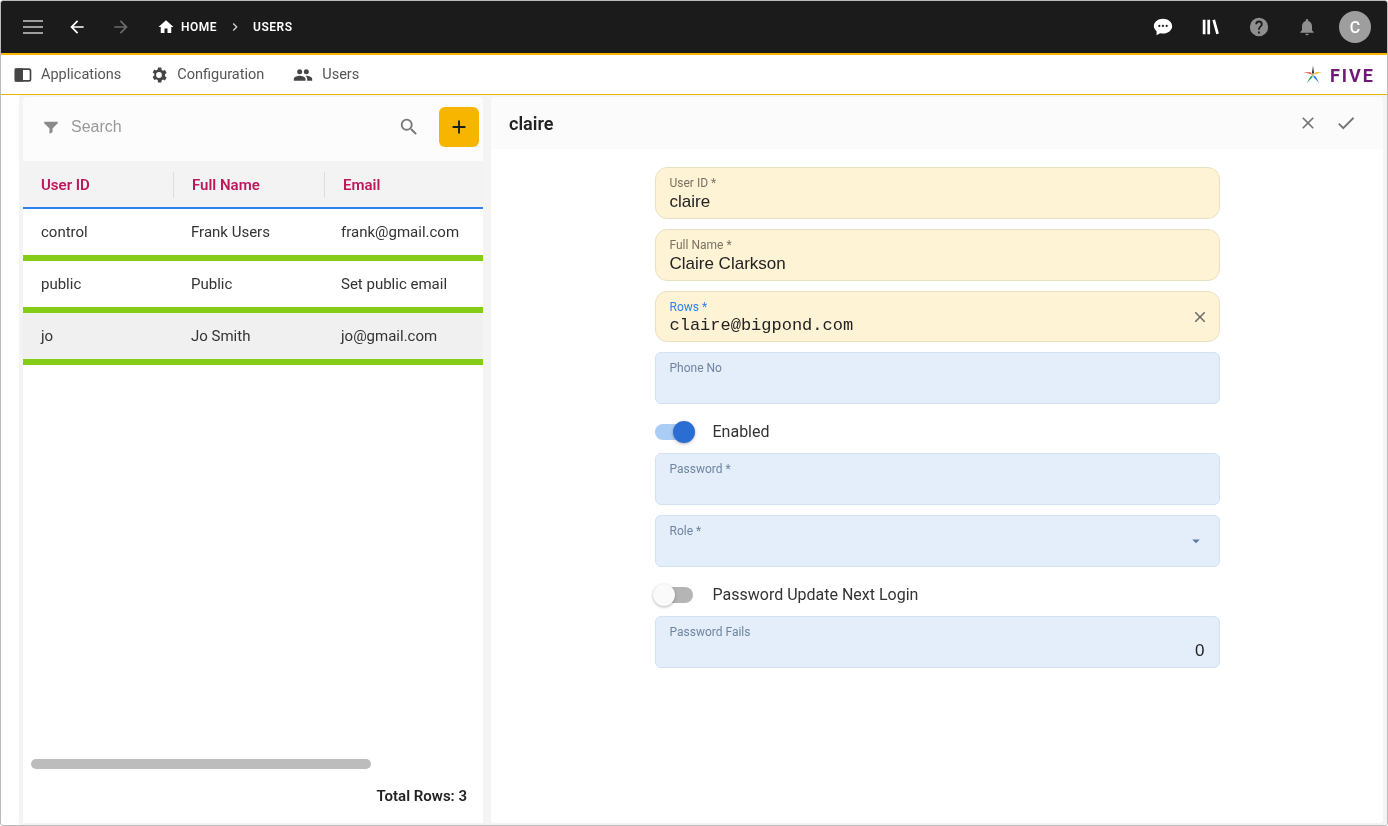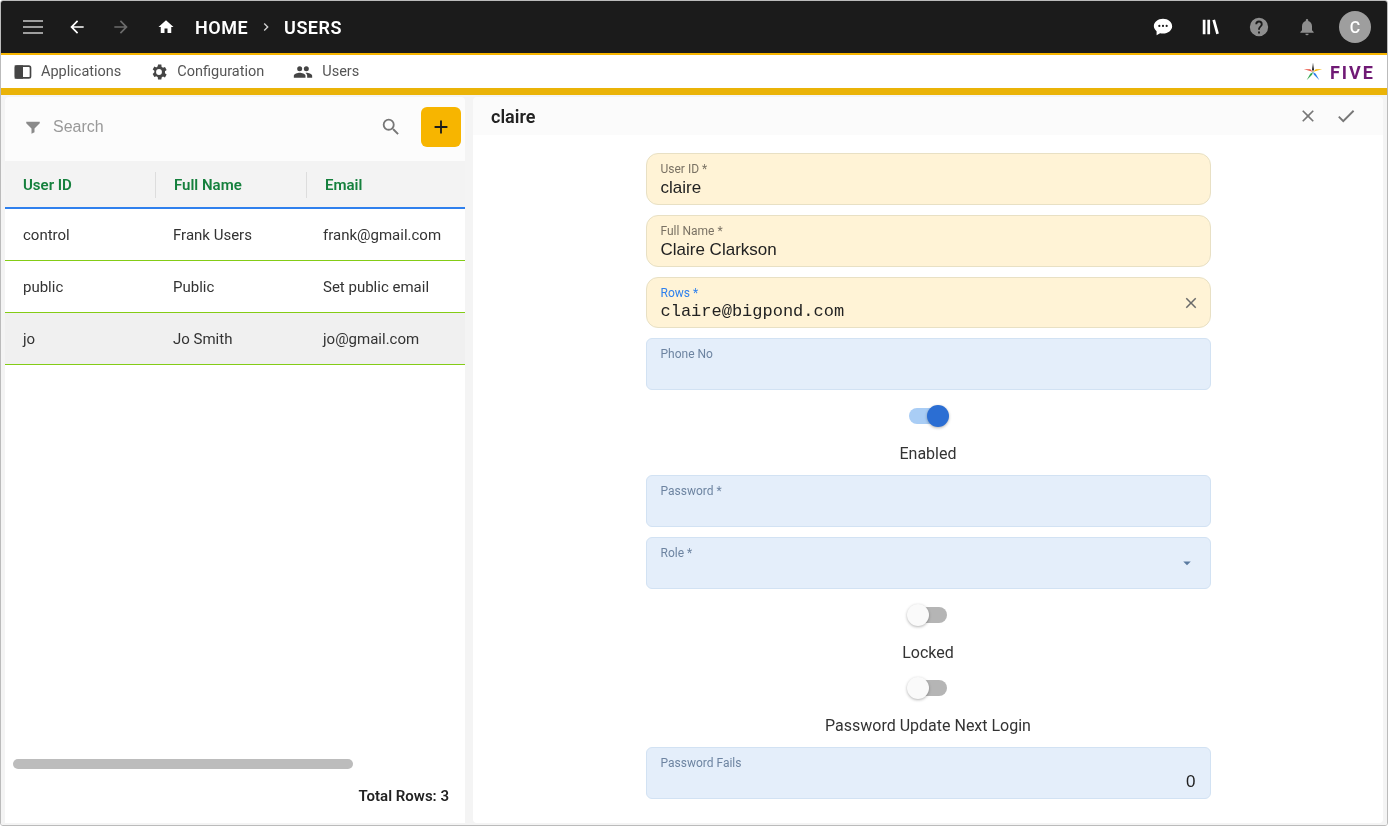--- a/index.html
+++ b/index.html
@@ -3,55 +3,55 @@
 <meta charset="utf-8">
 <style>
 * { box-sizing: border-box; margin: 0; padding: 0; }
 body { font-family: "Roboto", "Helvetica", "Arial", sans-serif; background: #fff; width: 1388px; height: 826px; overflow: hidden; border: 1px solid #bbb; border-radius: 3px; }
 
 
 .topbar { background: #1b1b1b; height: 54px; display: flex; align-items: center; color: #fff; padding: 0 16px; border-bottom: 2px solid #f7b500; }
 .topbar .left { display: flex; align-items: center; gap: 12px; }
 .icon-btn { width: 32px; height: 32px; display: flex; align-items: center; justify-content: center; cursor: pointer; border-radius: 4px; }
 .breadcrumb { display: flex; align-items: center; gap: 10px; margin-left: 8px; }
-.bc-item { display: flex; align-items: center; gap: 20px; font-size: 18px; font-weight: 600; letter-spacing: 0.5px; }
+.bc-item { display: flex; align-items: center; gap: 6px; font-size: 12px; font-weight: 600; letter-spacing: 0.5px; }
 .bc-sep { opacity: 0.8; }
 .topbar .spacer { flex: 1; }
 .topbar .right { display: flex; align-items: center; gap: 16px; }
 .avatar { width: 32px; height: 32px; border-radius: 50%; background: #9e9e9e; color: #fff; display: flex; align-items: center; justify-content: center; font-weight: 500; font-size: 16px; }
 
 
-.tabnav { height: 40px; display: flex; align-items: center; padding: 0 12px; border-bottom: 7px solid #eab308; gap: 28px; }
+.tabnav { height: 40px; display: flex; align-items: center; padding: 0 12px; border-bottom: 1px solid #eab308; gap: 28px; }
 .tab-item { display: flex; align-items: center; gap: 8px; color: #555; font-size: 14.5px; cursor: pointer; }
 .tab-item .ticon { color: #454545; }
 .tabnav .flex-spacer { flex: 1; }
 .logo-five { display: flex; align-items: flex-end; gap: 6px; font-weight: 700; letter-spacing: 2px; font-size: 18px; color: #701a75; }
 
 
-.main { display: flex; height: calc(826px - 54px - 40px); background: #f4f4f4; padding: 2px 4px 4px 4px; gap: 8px; }
+.main { display: flex; height: calc(826px - 54px - 40px); background: #f4f4f4; padding: 2px 4px 4px 4px; gap: 8px; margin-left: 18px; }
 
 
 .left-panel { width: 460px; background: #fcfcfc; display: flex; flex-direction: column; border-radius: 4px;}
 .search-row { display: flex; align-items: center; padding: 10px 4px 10px 18px; gap: 10px; }
 .filter-icon { color: #8a8a8a; }
 .search-input { flex: 1; border: none; background: transparent; font-size: 16px; color: #555; outline: none; }
 .search-input::placeholder { color: #999; }
 .search-action { color: #777; width: 40px; height: 40px; display: flex; align-items: center; justify-content: center; }
 .add-btn { width: 40px; height: 40px; background: #f7b500; border-radius: 6px; display: flex; align-items: center; justify-content: center; font-size: 26px; color: #1b1b1b; cursor: pointer; }
 
 .table-area { flex: 1; overflow: hidden; position: relative; background: #fff; margin-top: 4px;}
-.thead { display: flex; height: 48px; align-items: center; background: #f3f3f3; font-weight: 600; color: #15803d; font-size: 15px; position: relative; }
+.thead { display: flex; height: 48px; align-items: center; background: #f3f3f3; font-weight: 600; color: #be185d; font-size: 15px; position: relative; }
 .thead::after{ content:''; position:absolute; left:0; right:0; bottom:0; height:2px; background:#2f80ed;}
 .col { padding: 0 18px; display:flex; align-items:center; height:100%;}
 .col-id { width: 150px; }
 .col-name { width: 150px; }
 .col-email { width: 160px; flex: 1; }
 .col-sep { width:1px; height:26px; background:#ddd; }
 .tbody { }
-.trow { display: flex; height: 52px; align-items: center; font-size: 15px; color: #333; border-bottom: 1px solid #84cc16; cursor: pointer;}
+.trow { display: flex; height: 52px; align-items: center; font-size: 15px; color: #333; border-bottom: 6px solid #84cc16; cursor: pointer;}
 .trow.selected { background: #f0f0f0; }
 
 .table-footer { height: 54px; display: flex; align-items: center; justify-content: flex-end; padding-right: 16px; font-weight: 600; font-size: 15px; color: #222; }
 .hscroll-track { position: absolute; left: 8px; right: 8px; bottom: 54px; height: 10px; }
 .hscroll-thumb { width: 340px; height: 10px; background: #bcbcbc; border-radius: 5px; }
 
 
 .right-panel { flex: 1; background: #fff; border-radius: 4px; overflow-y: auto; display:flex; flex-direction:column;}
 .form-header { display: flex; align-items: center; height: 52px; padding: 0 18px; background:#fbfbfb;}
 .form-title { font-size: 18px; font-weight: 600; color: #222; }
@@ -63,21 +63,21 @@
 .field-fill { background: #fff3d6; border: 1px solid #e8e0c4; padding: 8px 14px 6px; min-height: 48px; border-radius:12px; }
 .field-blue { background: #e4eefa; border: 1px solid #d2e2f3; padding: 8px 14px 6px; min-height: 48px; border-radius:6px; position:relative;}
 .field-label { font-size: 12px; color: #7a7264; display:block; }
 .field-label.blue { color: #2f80ed; }
 .field-label.muted { color: #6d84a1; }
 .field-value { font-size: 17px; color: #222; padding-top: 2px; border: none; outline: none; background: transparent; width: 100%; }
 .field-value.right { text-align: right; }
 .field-clear { position: absolute; right: 10px; top: 50%; transform: translateY(-50%); color: #6a6a6a; cursor: pointer;}
 .field-chevron { position: absolute; right: 14px; top: 50%; transform: translateY(-50%); color: #5a7aa0; }
 
-.toggle-row { width: 565px; margin: 18px auto 12px; display: flex; align-items: center; gap: 20px; flex-direction: column; }
+.toggle-row { width: 565px; margin: 18px auto 12px; display: flex; align-items: center; gap: 20px; }
 .switch { width: 38px; height: 16px; border-radius: 10px; position: relative; cursor: pointer;}
 .switch .knob { position:absolute; width:22px; height:22px; border-radius:50%; top:-3px; box-shadow:0 1px 3px rgba(0,0,0,0.3);}
 .switch.on { background: #a9cdf5; }
 .switch.on .knob { right:-2px; background:#2b6ed3; }
 .switch.off { background: #b5b5b5; }
 .switch.off .knob { left:-2px; background:#fafafa; }
 .toggle-label { font-size: 16px; color: #333; }
 
 svg { display: block; }
 </style>
@@ -303,26 +303,20 @@
         <span class="field-label muted">Role *</span>
         <input class="field-value" style="padding-right: 28px;" value="">
         <span class="field-chevron">
           <svg width="18" height="18" viewBox="0 0 24 24" fill="#5a7aa0">
                 <path d="M7 10l5 5 5-5z"></path>
               </svg>
         </span>
       </div>
         </div>
 
-      <div class="toggle-row">
-        <div class="switch off">
-            <div class="knob"></div>
-          </div>
-        <span class="toggle-label">Locked</span>
-      </div>
 
       <div class="toggle-row">
         <div class="switch off">
             <div class="knob"></div>
           </div>
         <span class="toggle-label">Password Update Next Login</span>
       </div>
 
       <div class="field-wrap">
           <div class="field-blue">

